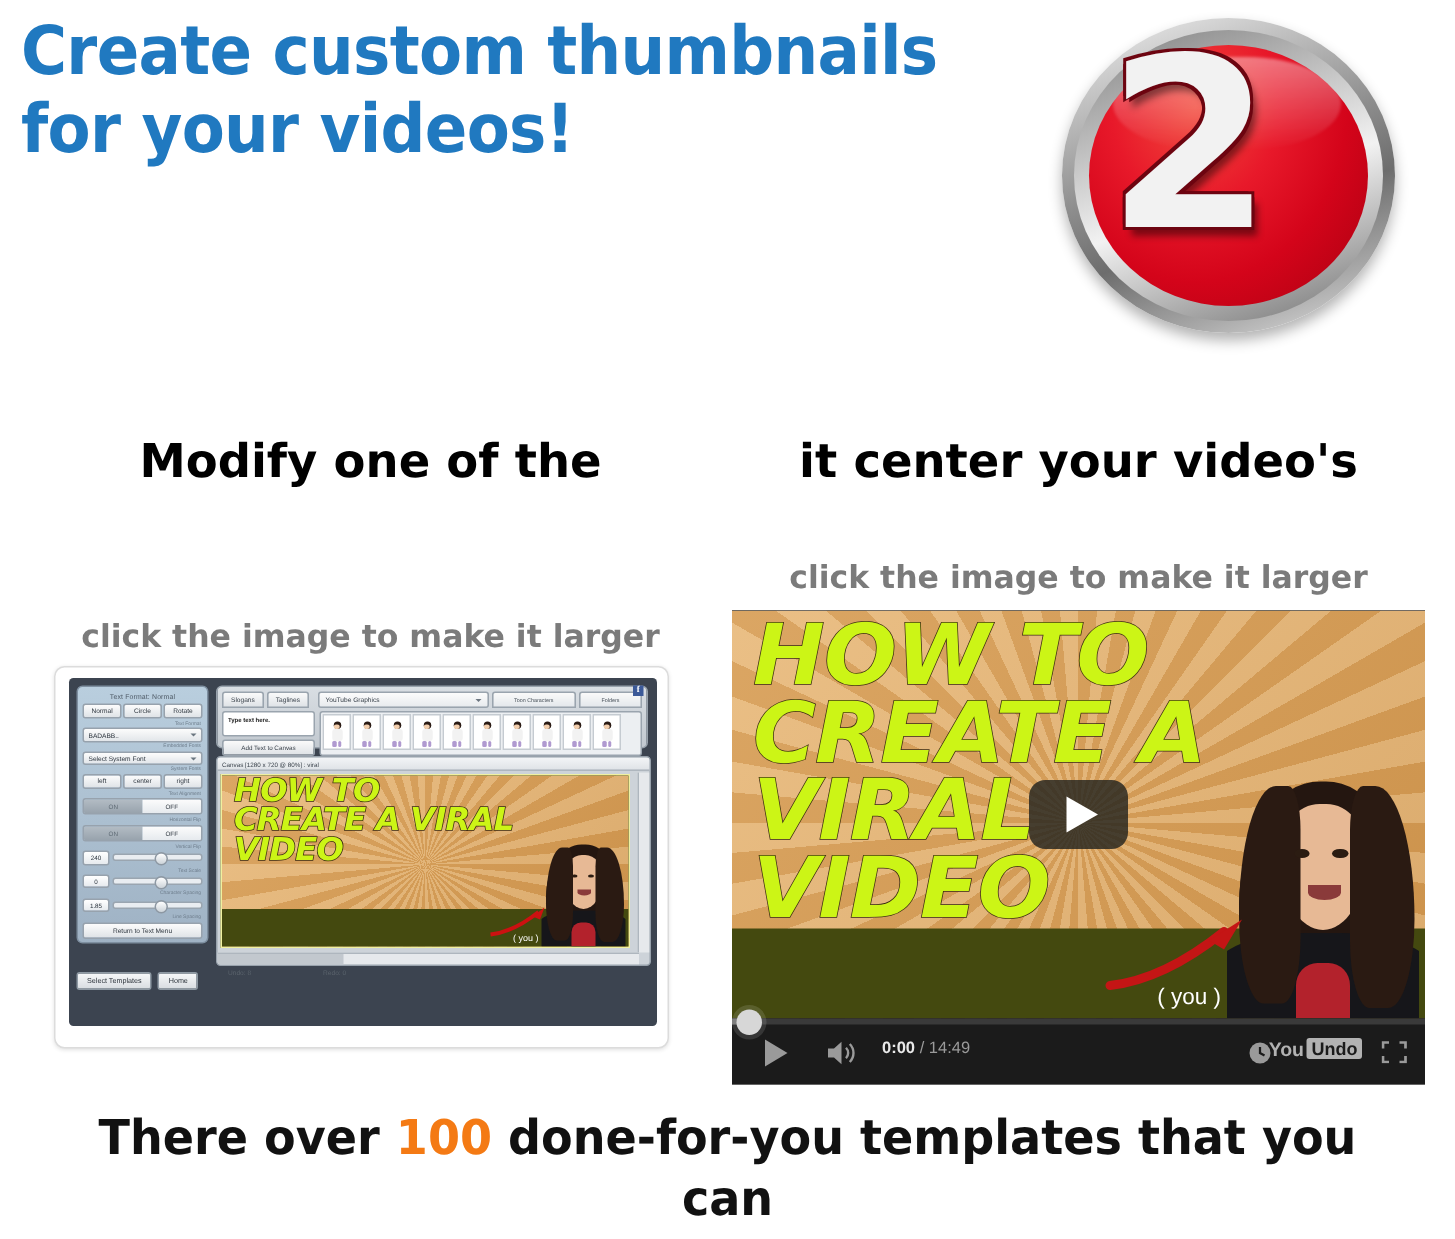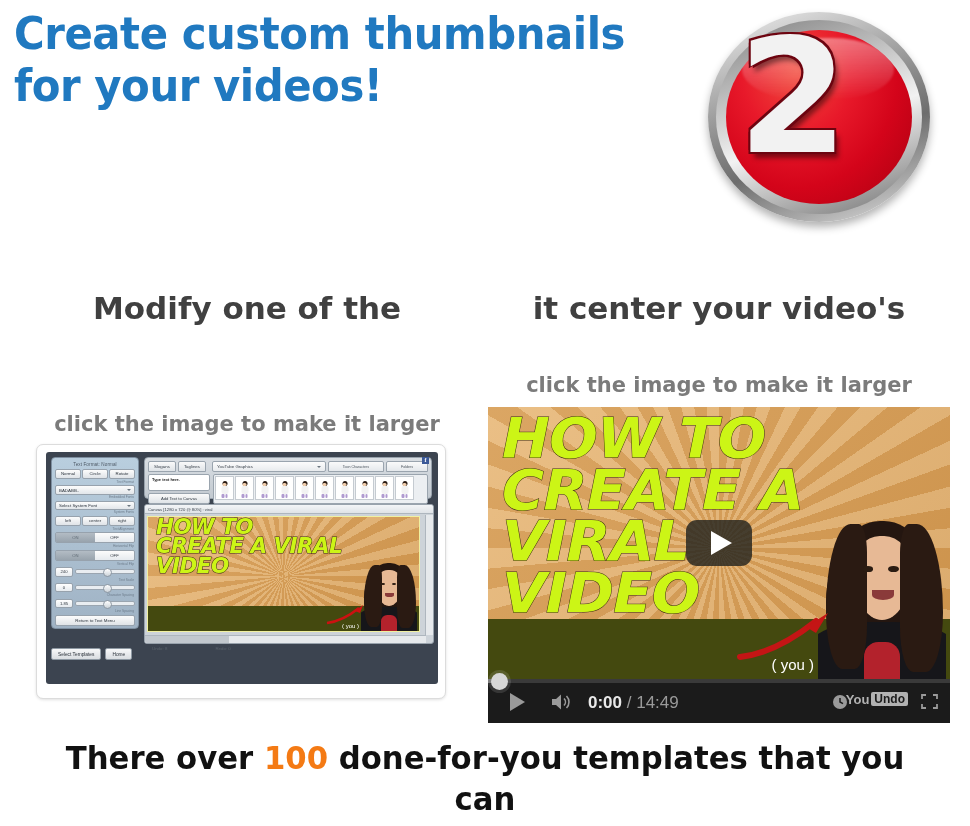--- a/index.html
+++ b/index.html
@@ -55,21 +55,21 @@
     padding-bottom:8px;
   }
 
   
   .col-head{
     position:absolute;
     font-family:"DejaVu Sans","Liberation Sans",sans-serif;
     font-weight:bold;
     font-size:31px;
     line-height:1.22;
-    color:#404040;
+    color:#000000;
     text-align:center;
   }
   #left-head{left:22px;top:290px;width:450px;}
   #right-head{left:486px;top:290px;width:466px;}
   .col-sub{
     position:absolute;
     font-family:"DejaVu Sans","Liberation Sans",sans-serif;
     font-weight:bold;font-size:21px;color:#7b7b7b;text-align:center;
   }
   #left-sub{left:22px;top:412px;width:450px;}
@@ -209,21 +209,21 @@
     display:flex;align-items:center;justify-content:center;z-index:5;
   }
   #yt-play .tri{width:0;height:0;border-left:21px solid #fff;border-top:12px solid transparent;border-bottom:12px solid transparent;margin-left:4px;}
   #yt-controls{position:absolute;left:0;right:0;bottom:0;height:44px;background:#1b1b1b;z-index:7;}
   #yt-progress{position:absolute;left:0;right:0;top:0;height:4px;background:#3a3a3a;}
   #yt-progress .buffered{position:absolute;left:0;top:0;height:100%;width:2%;background:#6d6d6d;}
   #yt-scrub{position:absolute;left:3px;top:-6px;width:17px;height:17px;border-radius:50%;background:#d7d7d7;box-shadow:0 0 0 3px rgba(255,255,255,.12);}
   .ctl{position:absolute;top:14px;}
   #ctl-play{left:22px;width:0;height:0;border-left:15px solid #9a9a9a;border-top:9px solid transparent;border-bottom:9px solid transparent;}
   #ctl-vol{left:62px;width:22px;height:18px;}
-  #yt-time{left:100px;top:14px;font-size:17px;color:#9a9a9a;}
+  #yt-time{left:100px;top:14px;font-size:11px;color:#9a9a9a;}
   #yt-time b{color:#e9e9e9;font-weight:bold;}
   #ctl-clock{right:102px;width:16px;height:16px;top:15px;}
   #yt-logo{right:42px;top:13px;display:flex;align-items:flex-start;}
   #yt-logo .you{font-size:13px;color:#b2b2b2;font-weight:bold;font-family:"Liberation Sans",sans-serif;}
   #yt-logo .tube{background:#b2b2b2;color:#1b1b1b;font-size:12px;font-weight:bold;border-radius:2px;padding:0 3px;margin-left:2px;}
   #ctl-full{right:12px;top:15px;width:17px;height:15px;}
 
   
   #bottom-text{
     position:absolute;left:20px;top:738px;width:930px;

